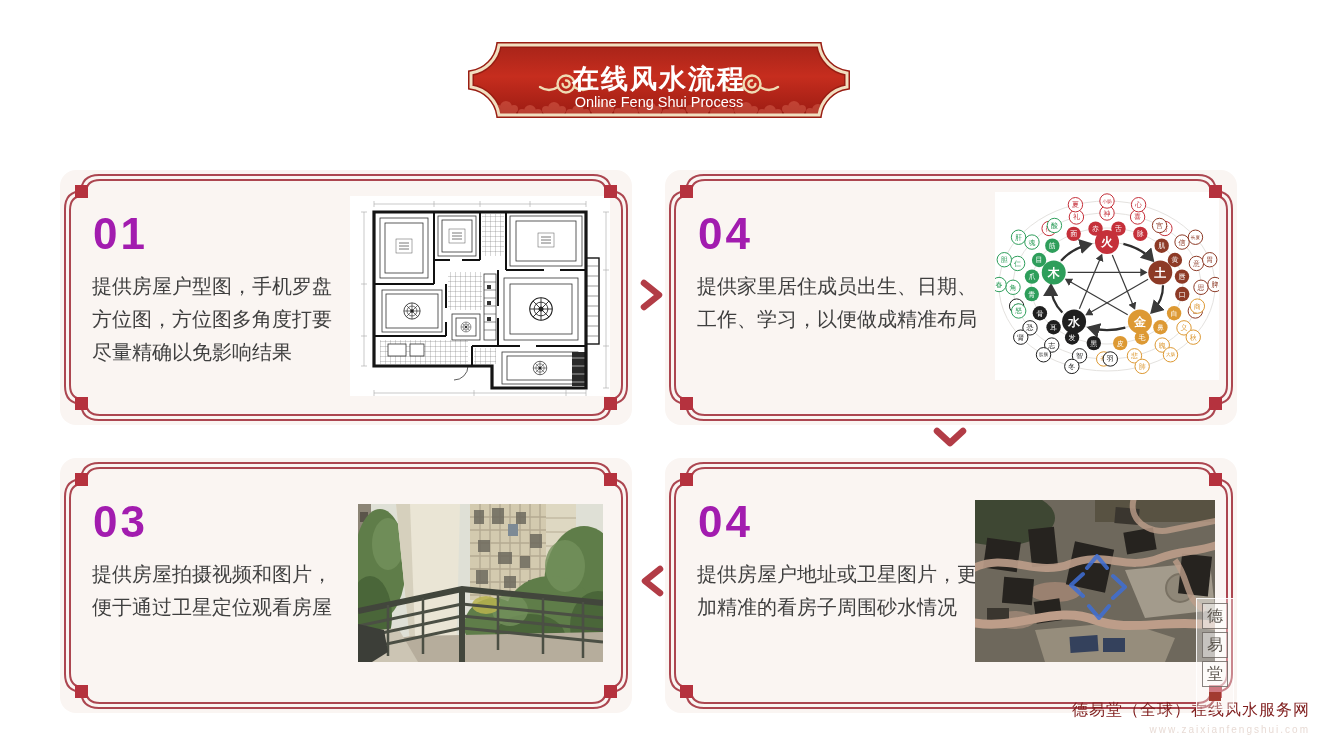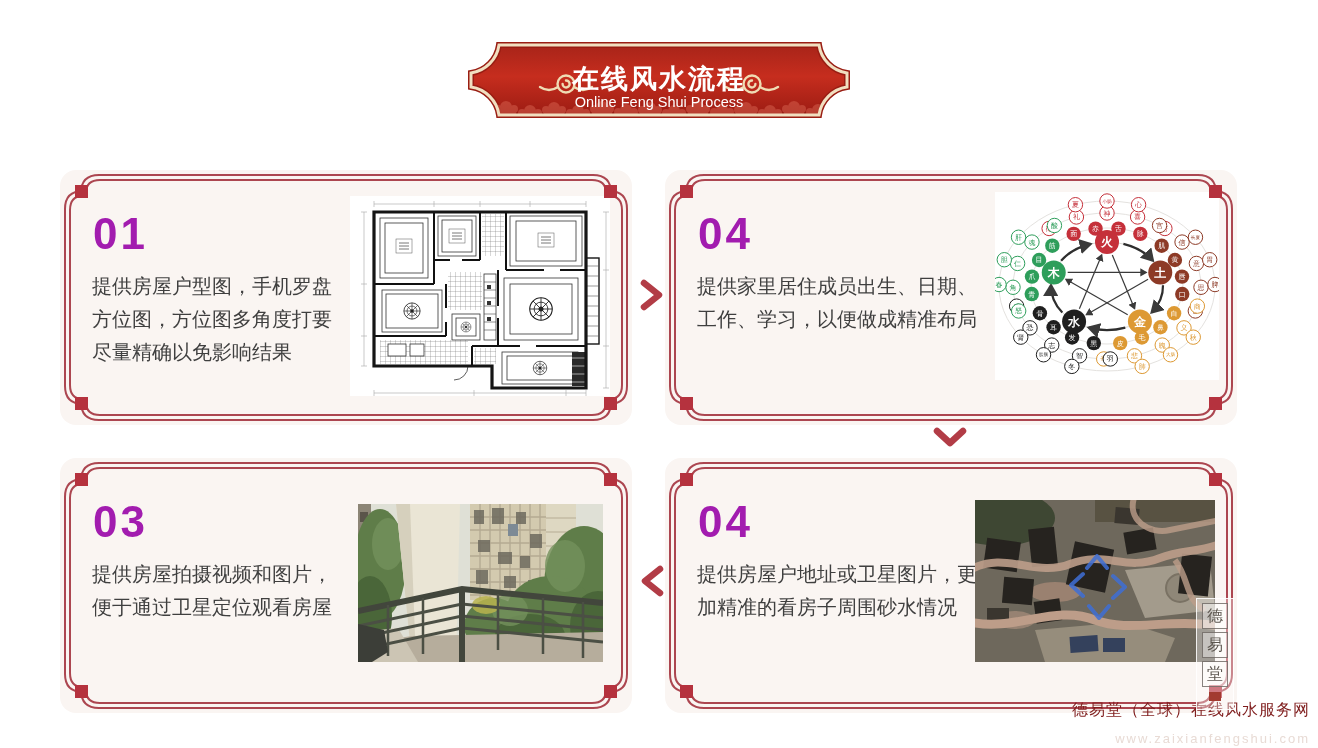--- a/index.html
+++ b/index.html
@@ -39,21 +39,21 @@
         border:1px solid rgba(255,255,255,.85);background:rgba(255,255,255,.35);
         display:flex;flex-direction:column;align-items:center;gap:3px;padding-top:4px;z-index:5;}
   .seal .sc{width:26px;height:26px;box-sizing:border-box;border:1px solid rgba(96,90,84,.75);
         color:#5c564f;font-size:16px;line-height:24px;text-align:center;
         background:rgba(255,255,255,.4);}
   .seal .seal-dot{width:12px;height:9px;background:#a23b30;margin-top:2px;}
 
   
   .watermark{position:absolute;right:8px;top:700px;text-align:right;}
   .wm1{font-size:16px;color:#7f1d1d;letter-spacing:1px;}
-  .wm2{font-size:13px;color:#e8dbd5;letter-spacing:2px;margin-top:10px;}
+  .wm2{font-size:10px;color:#e8dbd5;letter-spacing:2px;margin-top:3px;}
 </style>
 </head>
 <body>
 
 <div class="stage">
 
   <svg width="0" height="0" style="position:absolute" aria-hidden="true">
     <defs>
       <g id="card-frame">
         <g stroke="#ac4650" stroke-width="2" fill="none">

